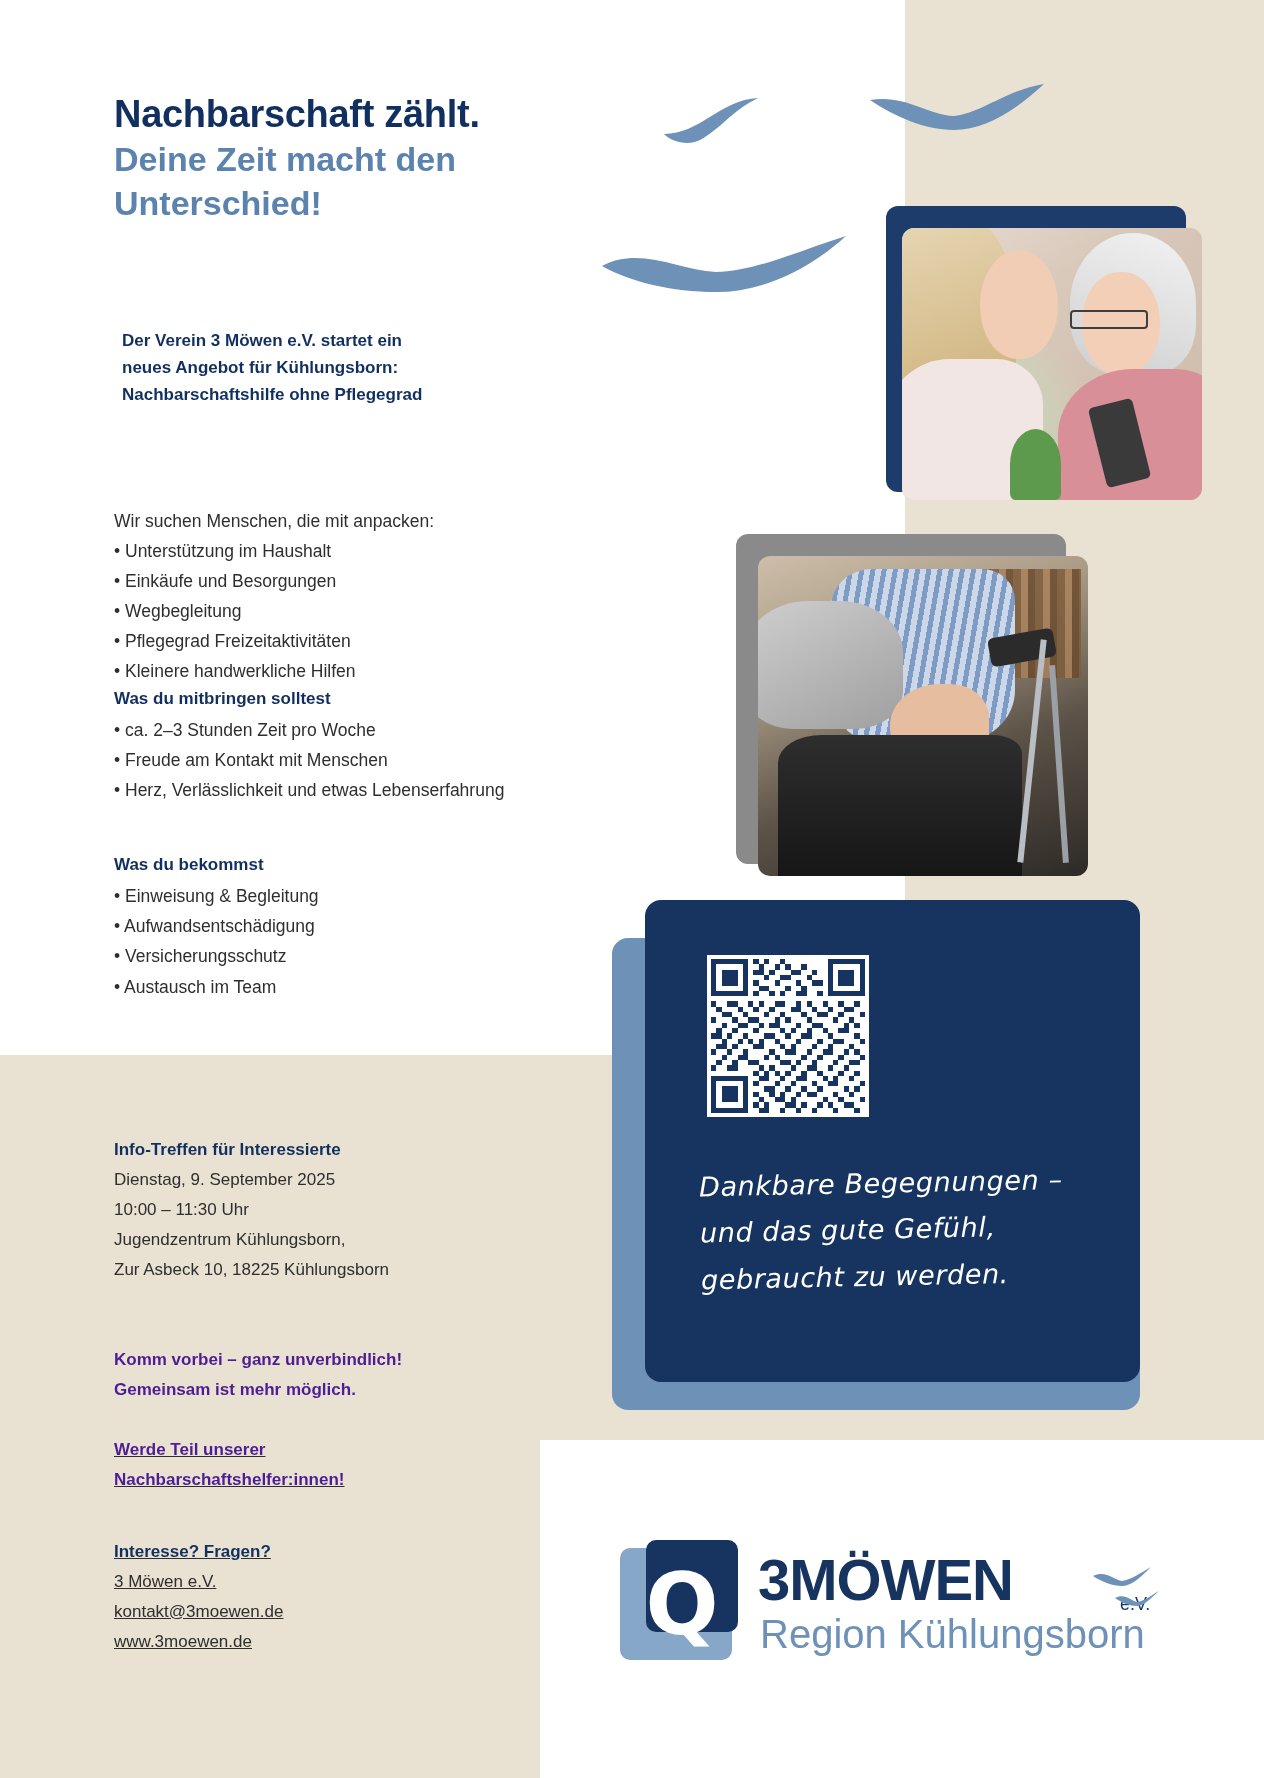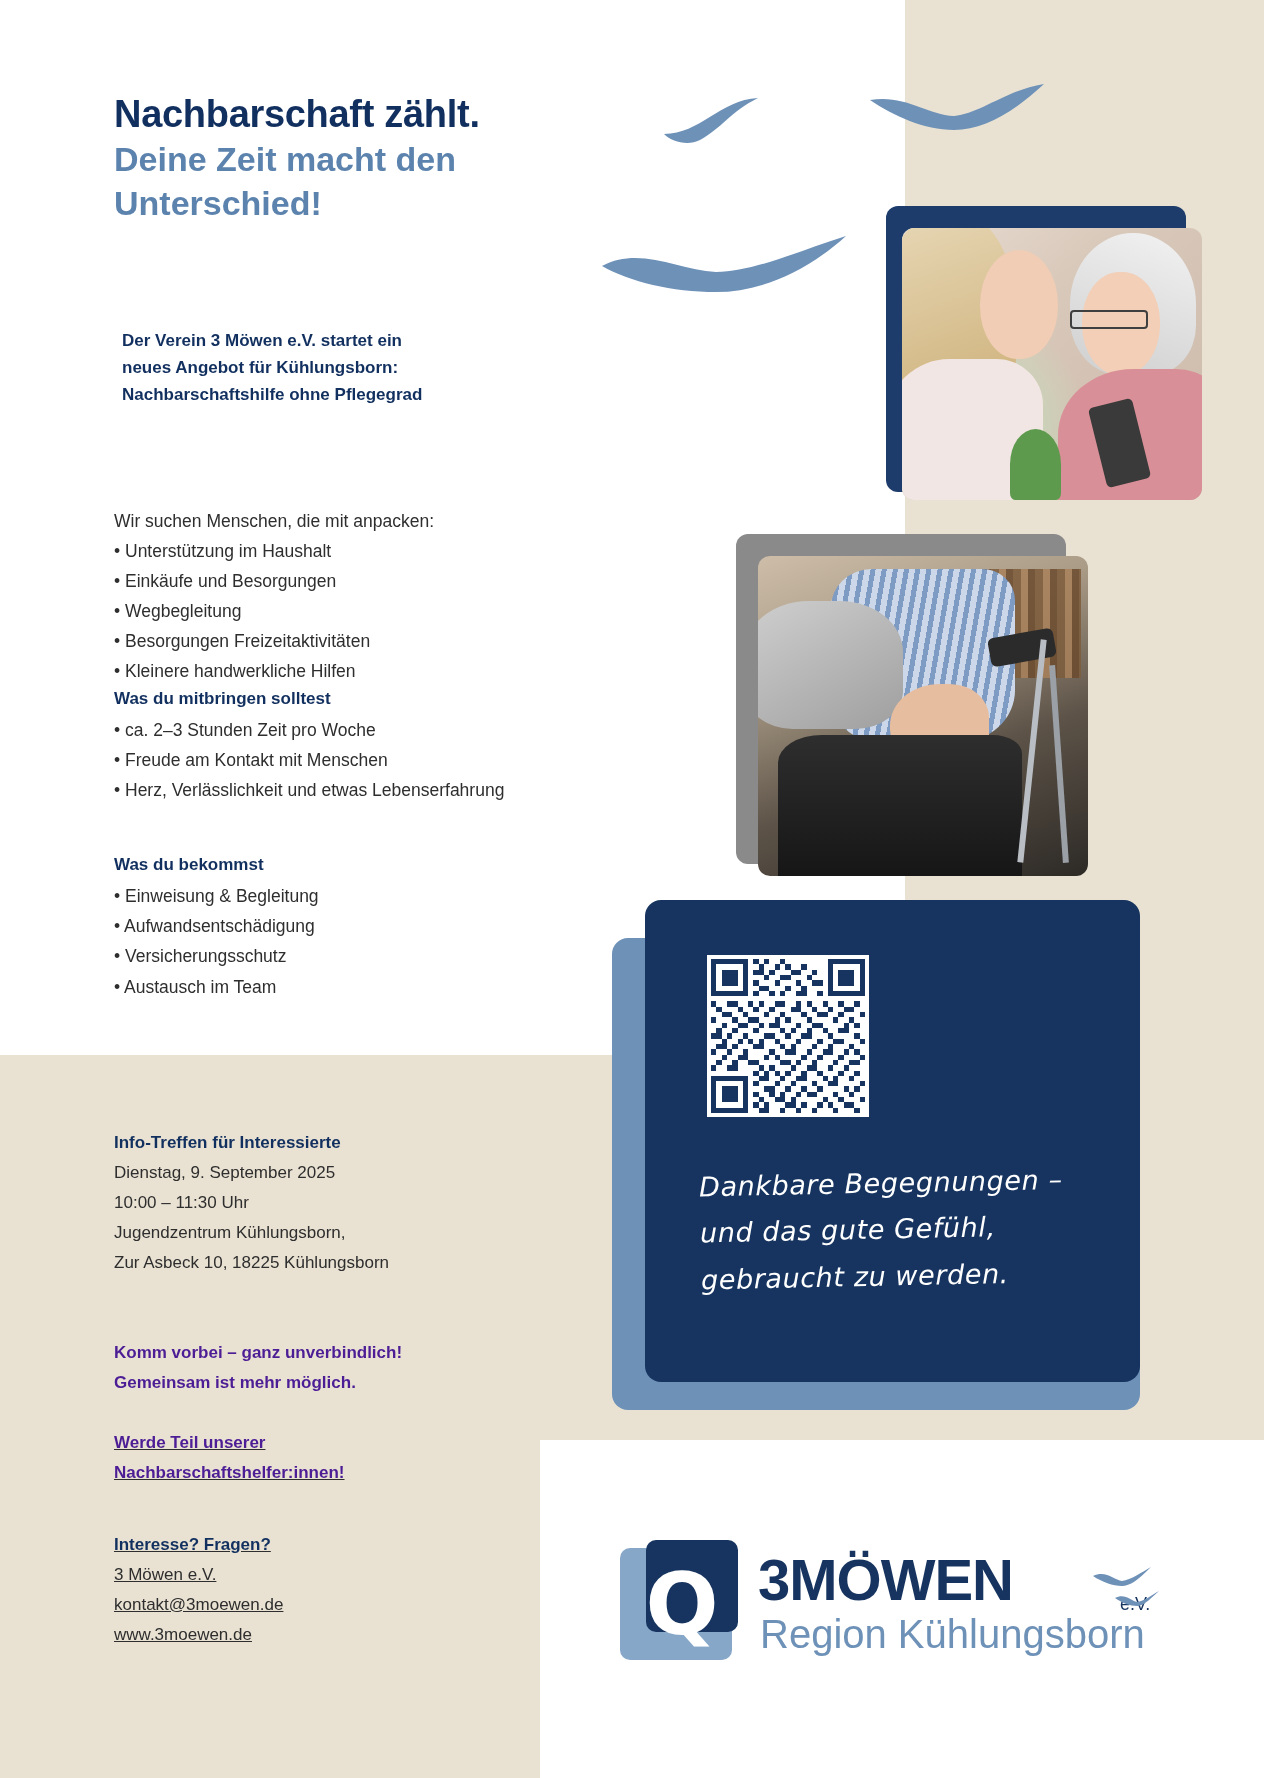--- a/index.html
+++ b/index.html
@@ -100,20 +100,21 @@
   #block-bekommst { top: 850px; }
 
   
   .info {
     position: absolute;
     left: 114px;
     width: 520px;
     font-size: 17px;
     line-height: 1.76;
     color: #2e2e2e;
+    margin-top: 7px;
   }
   .info h3 {
     font-size: 17px;
     font-weight: 700;
     color: #12305f;
   }
   .info .bold-blue {
     font-weight: 700;
     color: #4c1d95;
   }
@@ -336,21 +337,21 @@
     <div>neues Angebot für Kühlungsborn:</div>
     <div>Nachbarschaftshilfe ohne Pflegegrad</div>
   </div>
 
   <div class="block" id="block-suchen">
     <div class="intro">Wir suchen Menschen, die mit anpacken:</div>
     <ul>
       <li>• Unterstützung im Haushalt</li>
       <li>• Einkäufe und Besorgungen</li>
       <li>• Wegbegleitung</li>
-      <li>• Besorgungen Freizeitaktivitäten</li>
+      <li>• Pflegegrad Freizeitaktivitäten</li>
       <li>• Kleinere handwerkliche Hilfen</li>
     </ul>
   </div>
 
   <div class="block" id="block-mitbringen">
     <h3>Was du mitbringen solltest</h3>
     <ul>
       <li>• ca. 2–3 Stunden Zeit pro Woche</li>
       <li>• Freude am Kontakt mit Menschen</li>
       <li>• Herz, Verlässlichkeit und etwas Lebenserfahrung</li>

